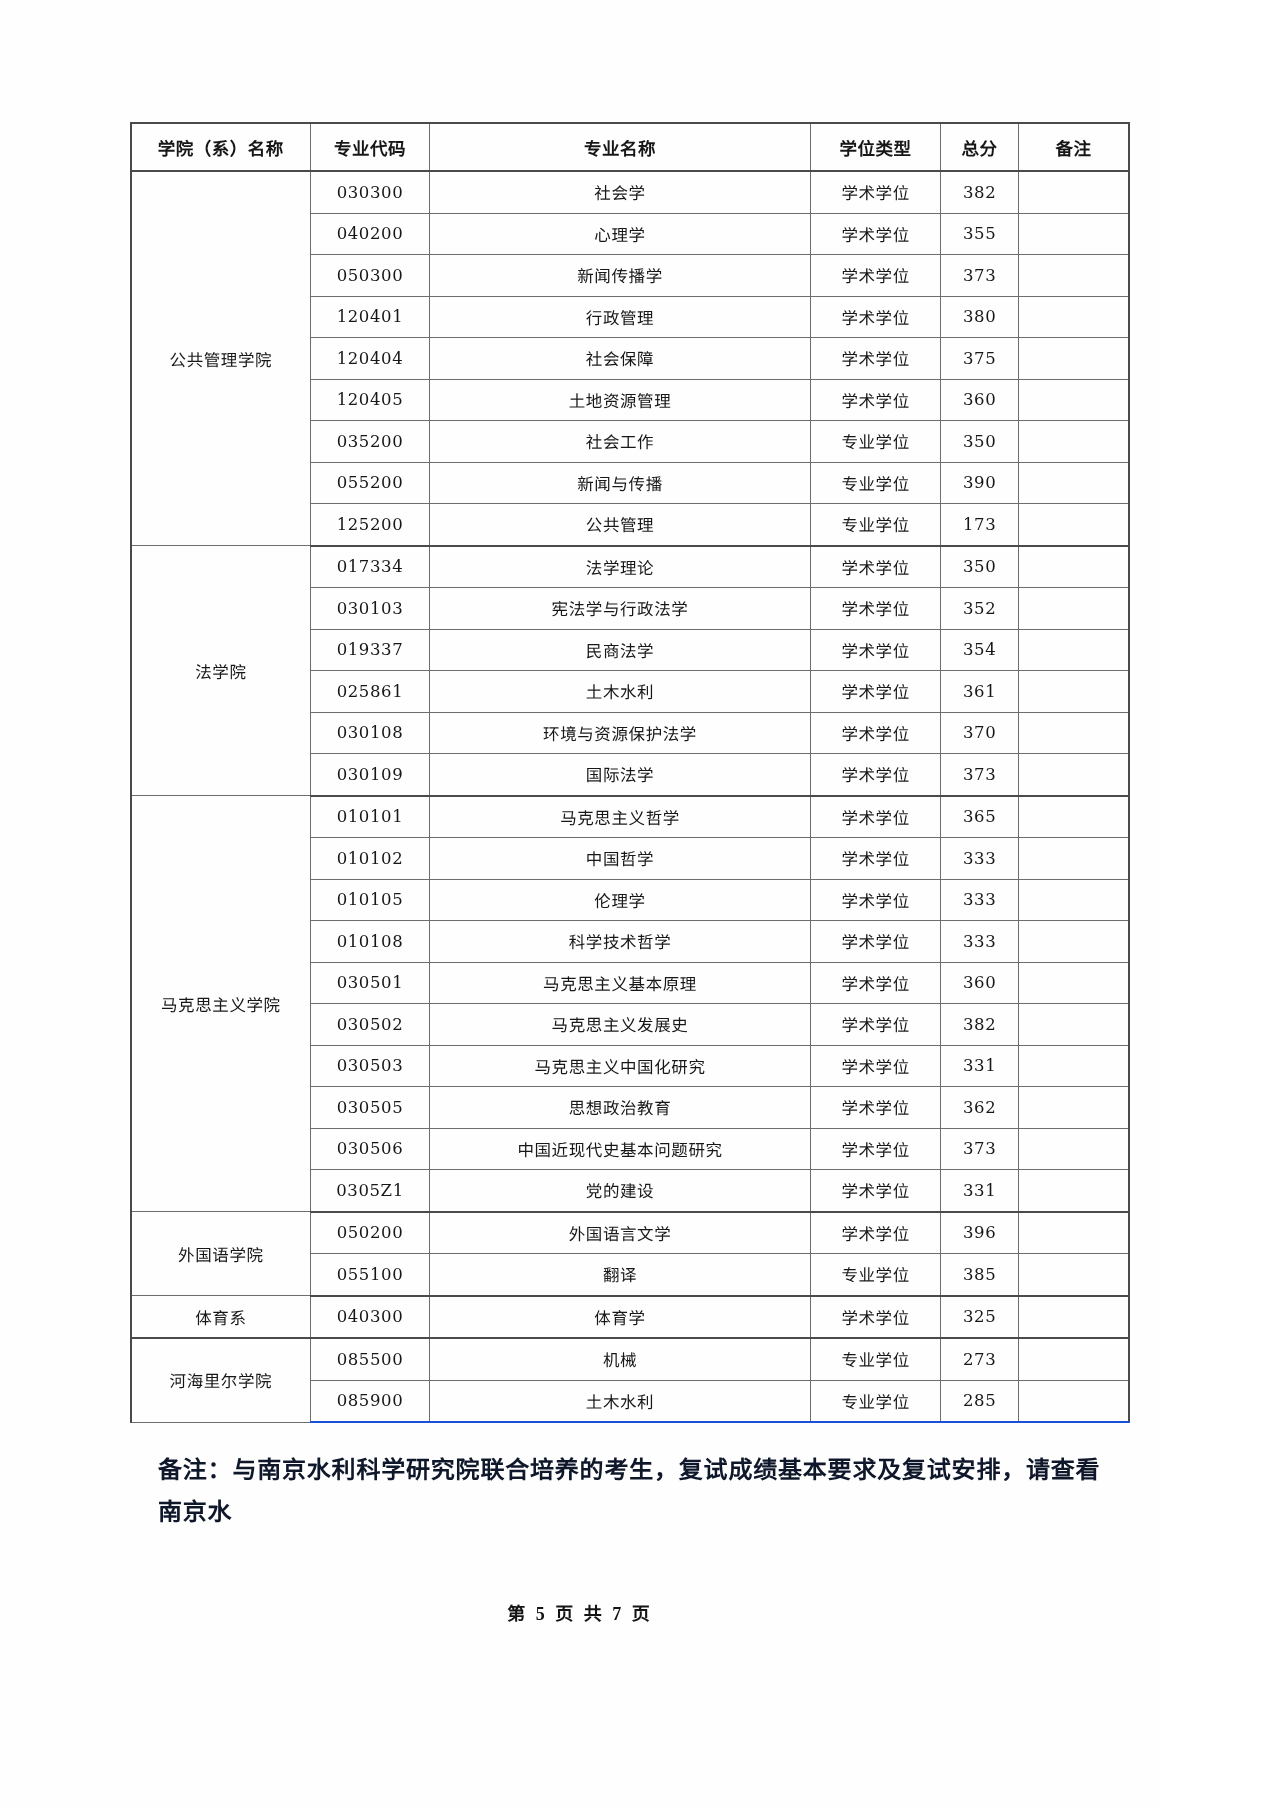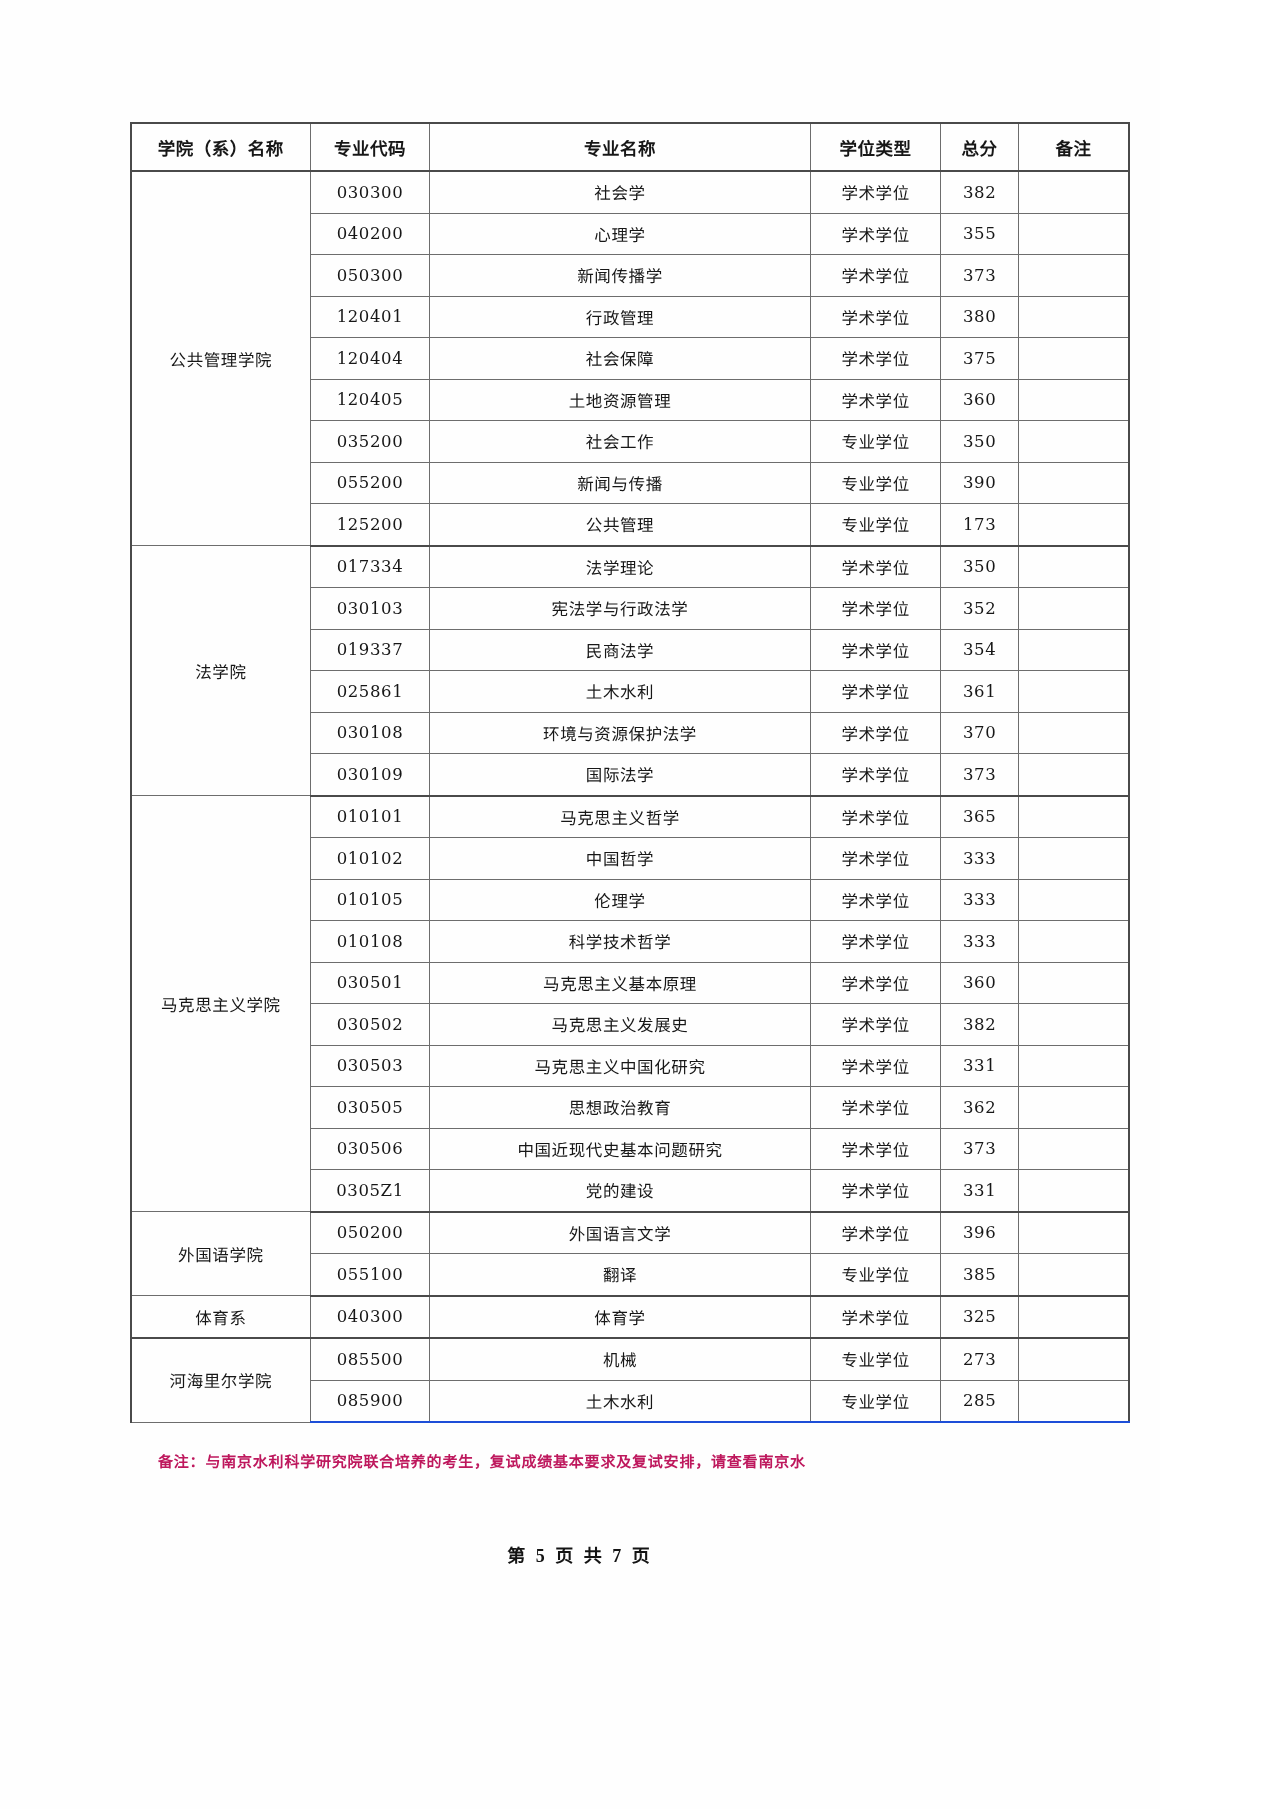--- a/index.html
+++ b/index.html
@@ -74,25 +74,25 @@
   col.c-code    { width: 108px; }
   col.c-name    { width: 344px; }
   col.c-degree  { width: 118px; }
   col.c-score   { width: 70px; }
   col.c-remark  { width: 100px; }
 
   .footnote {
     margin-top: 26px;
     margin-left: 18px;
     width: 955px;
-    font-size: 15px;
+    font-size: 24px;
     font-weight: bold;
     line-height: 1.75;
     letter-spacing: 0.8px;
-    color: #be185d;
+    color: #0f172a;
     text-indent: 0;
   }
   .footnote .fn-line2 {
     display: block;
     padding-left: 38px;
   }
   .page-number {
     margin-top: 66px;
     text-align: center;
     font-size: 18px;

